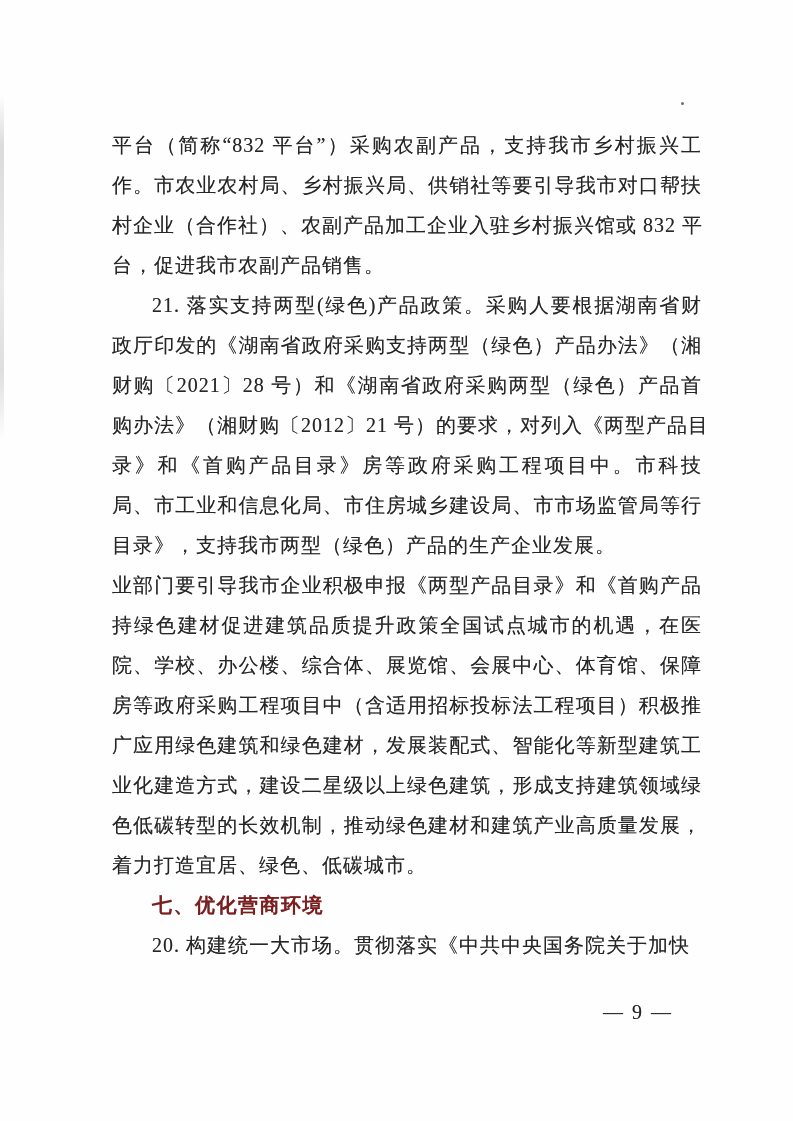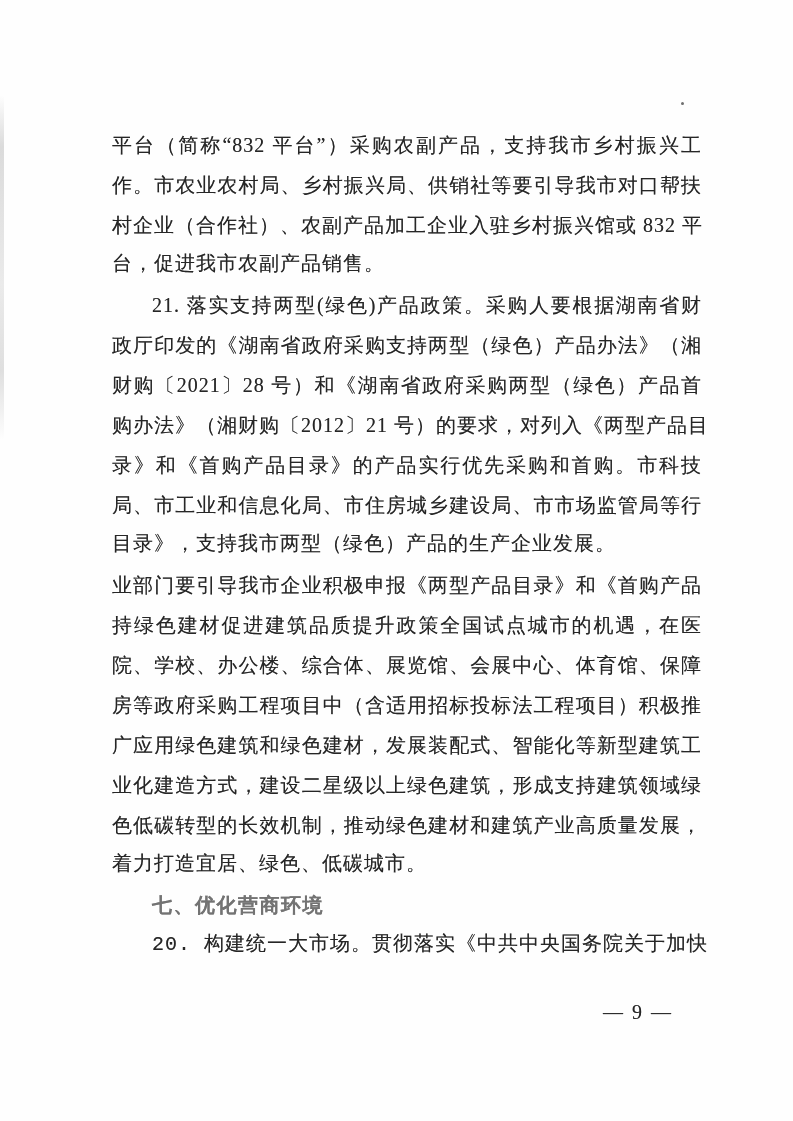--- a/index.html
+++ b/index.html
@@ -52,31 +52,30 @@
     line-height: 40px;
     white-space: nowrap;
     text-align: justify;
     text-align-last: justify;
     -moz-text-align-last: justify;
     text-justify: inter-character;
     text-shadow: 0 0 0.6px rgba(40,40,40,0.5);
   }
   .line.last {
     text-align-last: left;
-    font-family: Liberation Mono, monospace;
     -moz-text-align-last: left;
   }
   .line.indent {
     text-indent: 2em;
   }
   .paragraph.heading .line {
     font-family: "Liberation Sans", "DejaVu Sans", sans-serif;
     font-weight: 700;
     letter-spacing: 1.5px;
-    color: #737373;
+    color: #7f1d1d;
   }
   .page-number {
     position: absolute;
     top: 1001px;
     right: 120px;
     font-size: 20px;
     letter-spacing: 2px;
     color: #262626;
     text-shadow: 0 0 0.6px rgba(40,40,40,0.5);
   }
@@ -92,21 +91,21 @@
         <div class="line">平台（简称“832 平台”）采购农副产品，支持我市乡村振兴工</div>
         <div class="line">作。市农业农村局、乡村振兴局、供销社等要引导我市对口帮扶</div>
         <div class="line">村企业（合作社）、农副产品加工企业入驻乡村振兴馆或 832 平</div>
         <div class="line last">台，促进我市农副产品销售。</div>
       </div>
       <div class="paragraph">
         <div class="line indent">21. 落实支持两型(绿色)产品政策。采购人要根据湖南省财</div>
         <div class="line">政厅印发的《湖南省政府采购支持两型（绿色）产品办法》（湘</div>
         <div class="line">财购〔2021〕28 号）和《湖南省政府采购两型（绿色）产品首</div>
         <div class="line">购办法》（湘财购〔2012〕21 号）的要求，对列入《两型产品目</div>
-        <div class="line">录》和《首购产品目录》的产品实行优先采购和首购。市科技</div>
+        <div class="line">录》和《首购产品目录》房等政府采购工程项目中。市科技</div>
         <div class="line">局、市工业和信息化局、市住房城乡建设局、市市场监管局等行</div>
         <div class="line last">目录》，支持我市两型（绿色）产品的生产企业发展。</div>
         <div class="line">业部门要引导我市企业积极申报《两型产品目录》和《首购产品</div>
       </div>
       <div class="paragraph">
         <div class="line">持绿色建材促进建筑品质提升政策全国试点城市的机遇，在医</div>
         <div class="line">院、学校、办公楼、综合体、展览馆、会展中心、体育馆、保障</div>
         <div class="line">房等政府采购工程项目中（含适用招标投标法工程项目）积极推</div>
         <div class="line">广应用绿色建筑和绿色建材，发展装配式、智能化等新型建筑工</div>
         <div class="line">业化建造方式，建设二星级以上绿色建筑，形成支持建筑领域绿</div>

